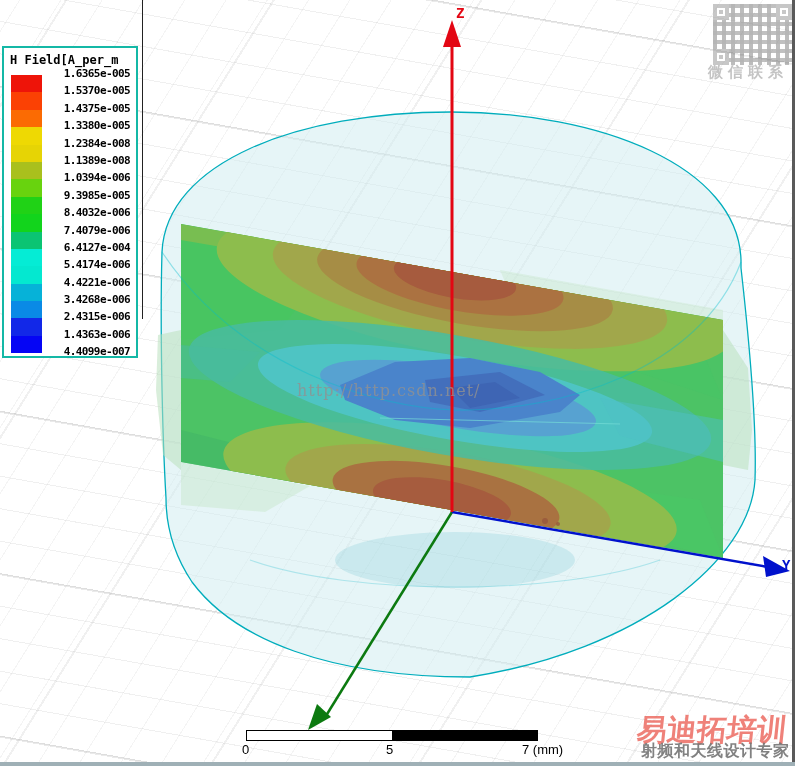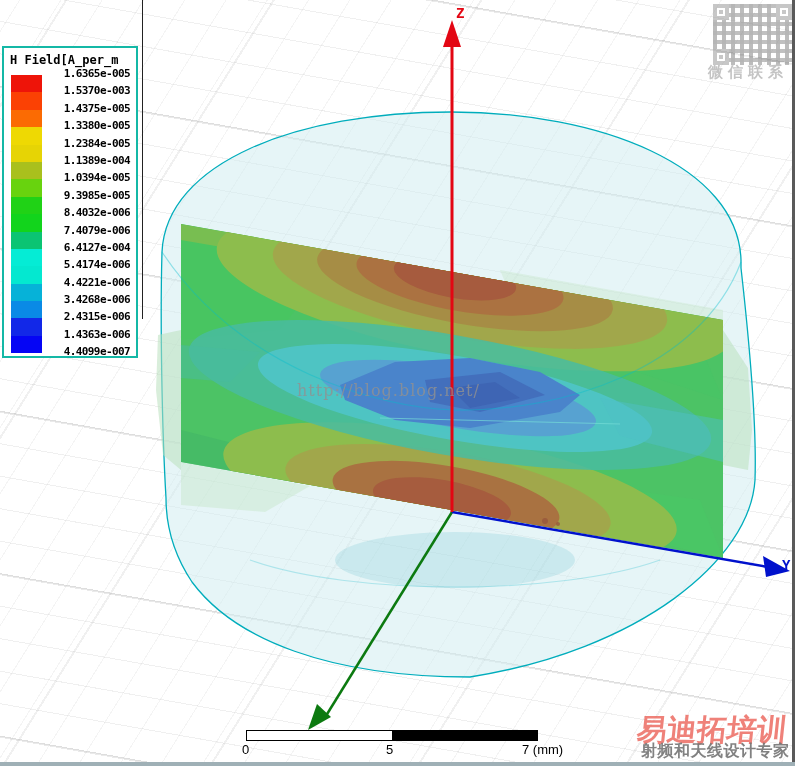--- a/index.html
+++ b/index.html
@@ -136,21 +136,21 @@
       <polygon points="790,571 763,556 766,577" fill="#0011cc"></polygon>
       <text x="782" y="570" font-family="DejaVu Sans Mono, monospace" font-weight="bold" font-size="14" fill="#0011cc">Y</text>
     </g>
     <g>
       <line x1="452" y1="45" x2="452" y2="512" stroke="#e30613" stroke-width="3"></line>
       <polygon points="452,20 443,47 461,47" fill="#e30613"></polygon>
       <text x="456" y="18" font-family="DejaVu Sans Mono, monospace" font-weight="bold" font-size="14" fill="#e30613">Z</text>
     </g>
   </svg>
 
-  <div id="wm-center">http://blog.blog.net/</div>
+  <div id="wm-center">http://http.csdn.net/</div>
 
   <div id="legend">
     <div class="title">H Field[A_per_m</div>
     <div class="bar">
 
     <div style="background: rgb(238, 20, 9);"></div>
         <div style="background: rgb(251, 65, 4);"></div>
         <div style="background: rgb(251, 107, 3);"></div>
         <div style="background: rgb(238, 217, 3);"></div>
         <div style="background: rgb(230, 212, 5);"></div>
@@ -162,26 +162,26 @@
         <div style="background: rgb(5, 236, 213);"></div>
         <div style="background: rgb(4, 232, 208);"></div>
         <div style="background: rgb(6, 178, 216);"></div>
         <div style="background: rgb(10, 138, 230);"></div>
         <div style="background: rgb(18, 40, 232);"></div>
         <div style="background: rgb(5, 5, 245);"></div>
       </div>
     <div class="labels">
 
     <div>1.6365e-005</div>
-        <div>1.5370e-003</div>
+        <div>1.5370e-005</div>
         <div>1.4375e-005</div>
         <div>1.3380e-005</div>
-        <div>1.2384e-005</div>
-        <div>1.1389e-004</div>
-        <div>1.0394e-005</div>
+        <div>1.2384e-008</div>
+        <div>1.1389e-008</div>
+        <div>1.0394e-006</div>
         <div>9.3985e-005</div>
         <div>8.4032e-006</div>
         <div>7.4079e-006</div>
         <div>6.4127e-004</div>
         <div>5.4174e-006</div>
         <div>4.4221e-006</div>
         <div>3.4268e-006</div>
         <div>2.4315e-006</div>
         <div>1.4363e-006</div>
         <div>4.4099e-007</div>

